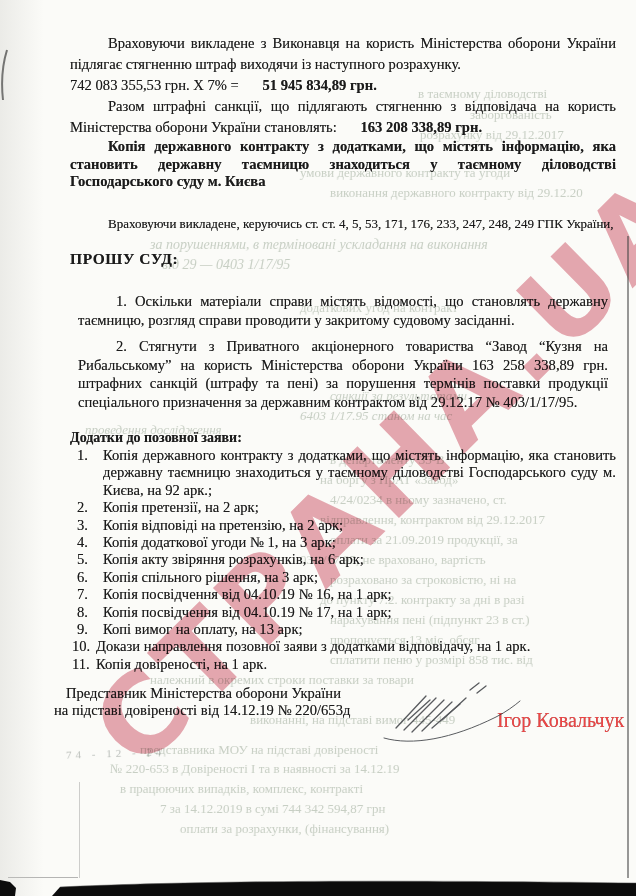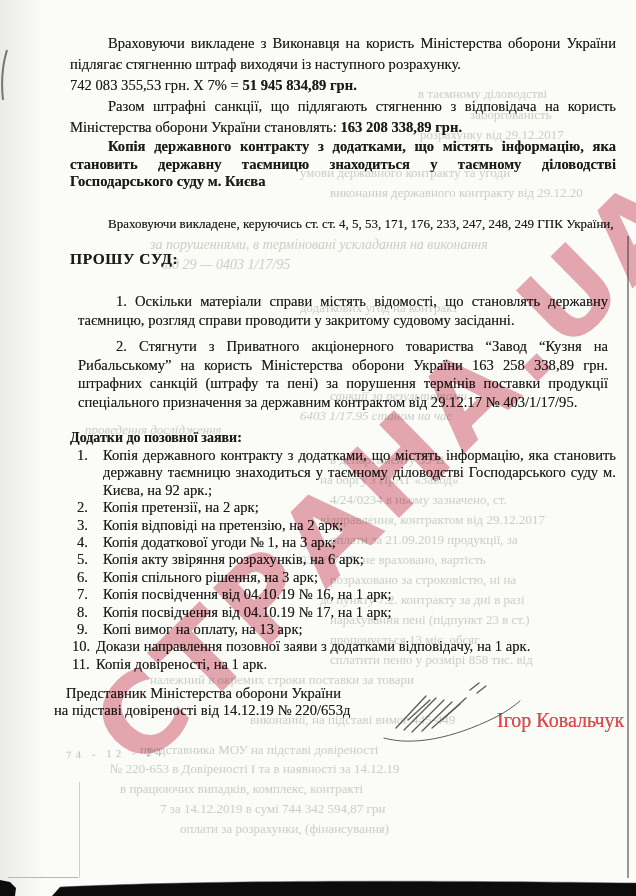--- a/index.html
+++ b/index.html
@@ -19,21 +19,21 @@
   }
   .doc-text{ text-shadow:0 0 .5px rgba(25,25,25,.55); }
 
   
   .block-main{
     position:absolute;left:70px;top:33px;width:546px;z-index:2;
     font-size:14.6px;line-height:21px;text-align:justify;
   }
   .block-main p{margin:0;text-indent:38px;}
   .lh18{line-height:17.6px;}
-  .bold{font-weight:bold;}
+  .bold{font-weight:bold;margin-left:20px;}
   .p5{
     position:absolute;left:70px;top:201px;width:546px;z-index:2;
     font-size:13px;line-height:20px;text-align:justify;text-indent:38px;
   }
   .heading{
     position:absolute;left:70px;top:250px;width:546px;z-index:2;
     text-align:left;font-weight:bold;font-size:15.5px;letter-spacing:.6px;
   }
   .requests{
     position:absolute;left:70px;top:284px;width:546px;z-index:2;

